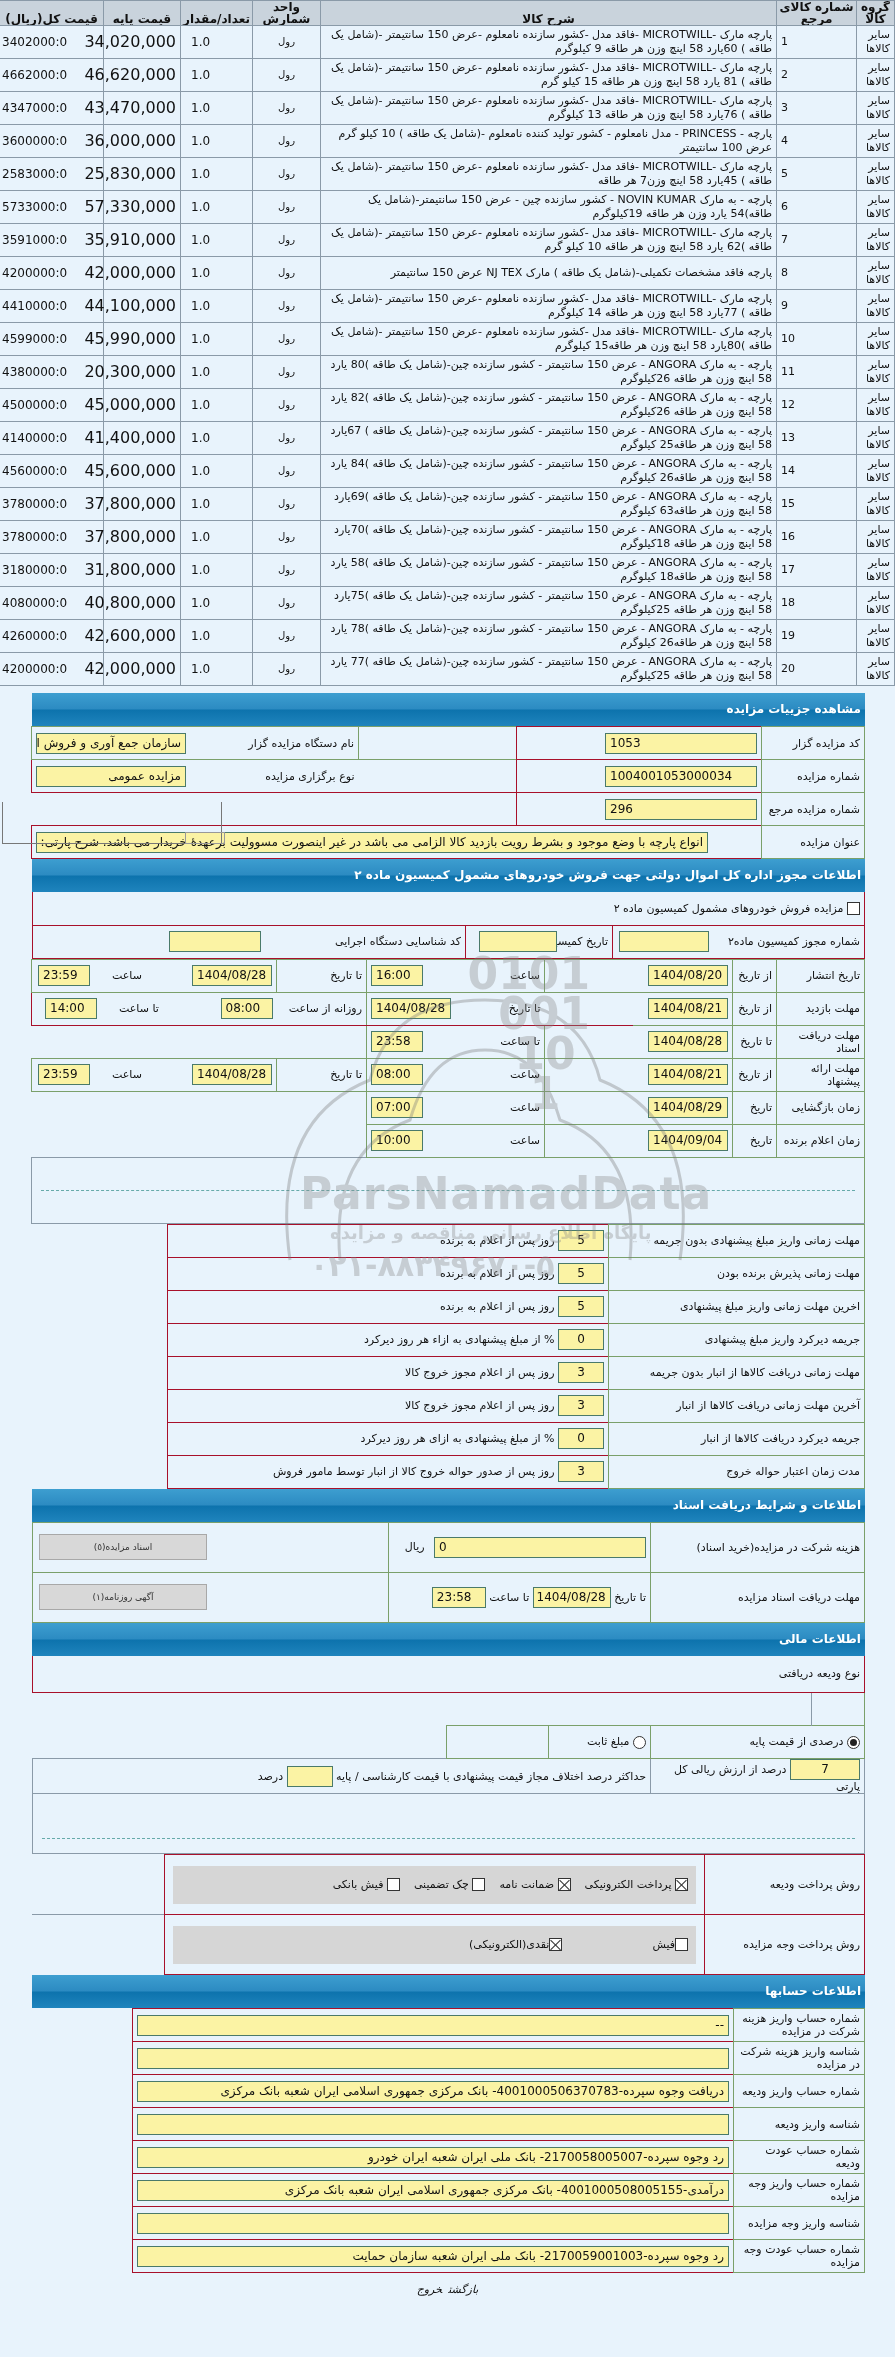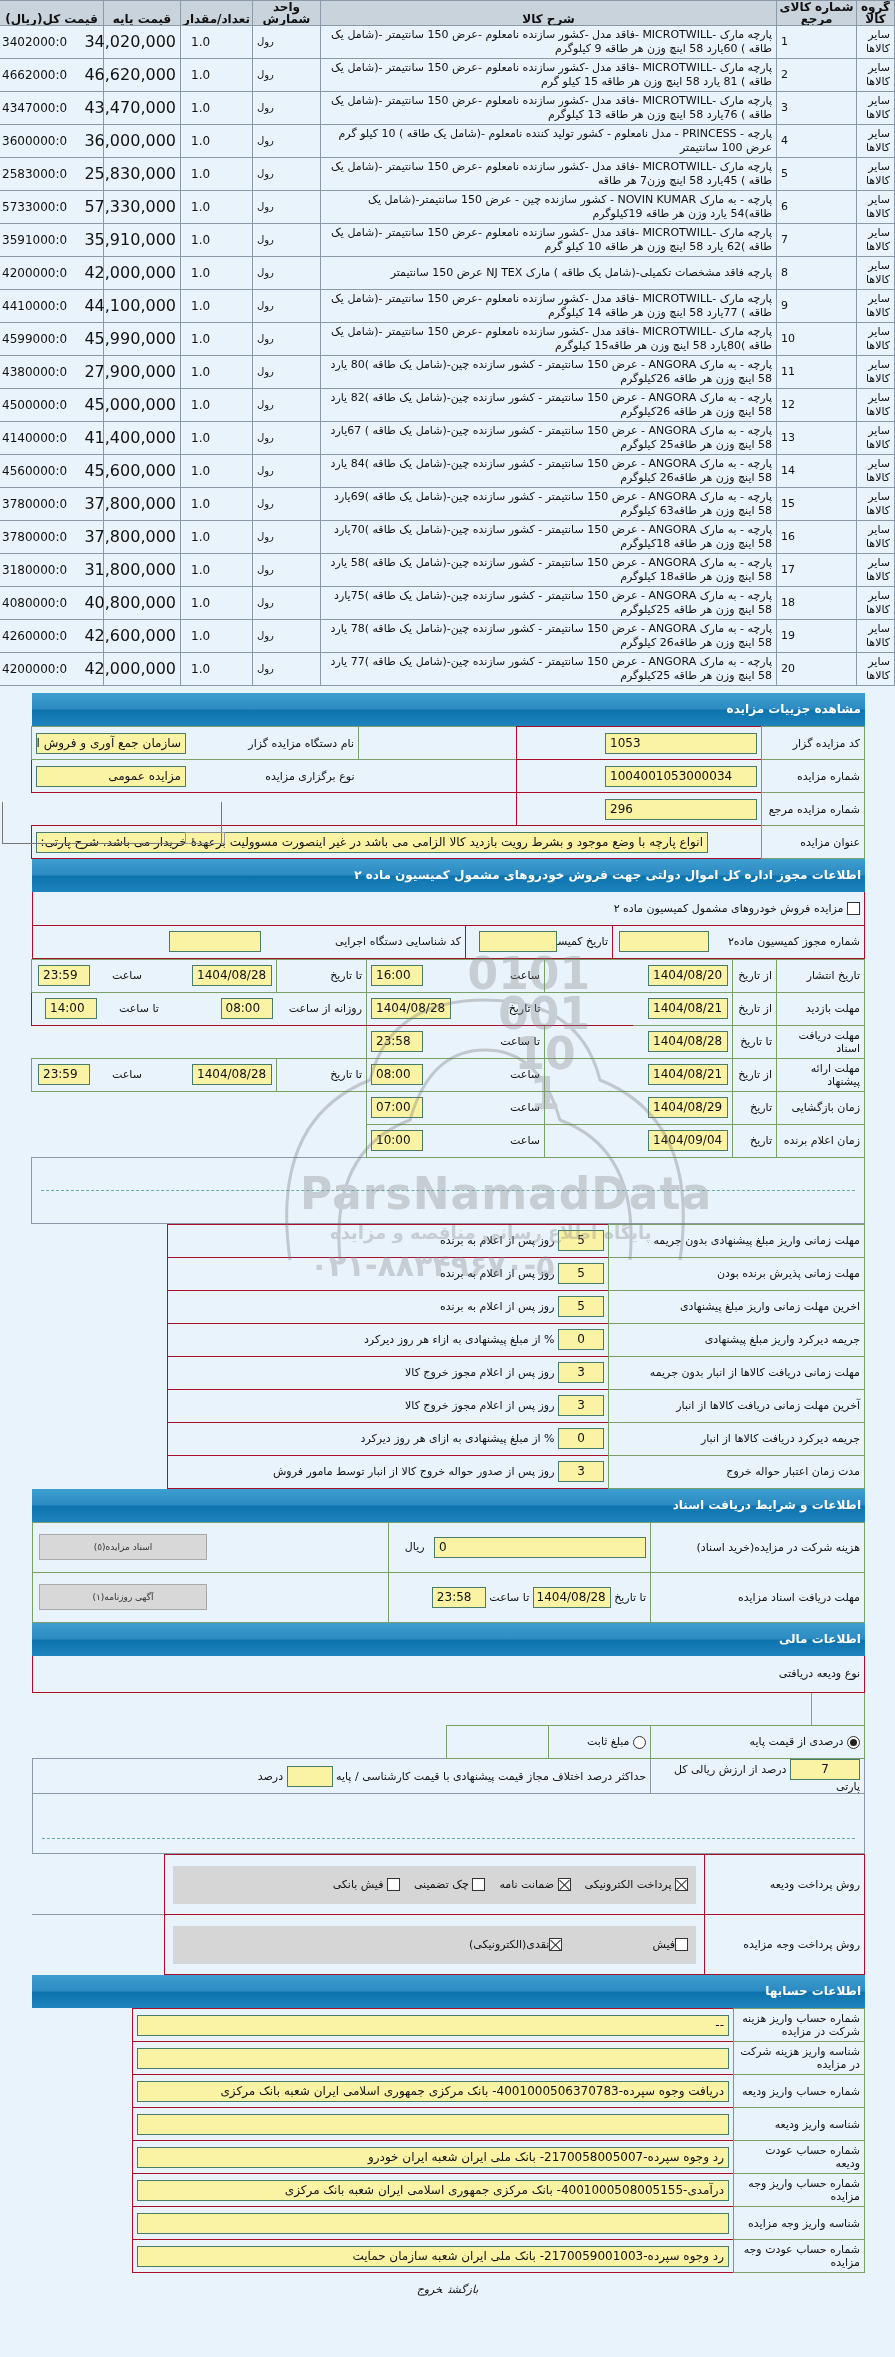--- a/index.html
+++ b/index.html
@@ -7,21 +7,21 @@
   body { font-family: "DejaVu Sans", sans-serif; font-size: 11px; color: #111; direction: rtl; position: relative; overflow-x: hidden; }
 
   
   .items { width: 895px; border-collapse: collapse; table-layout: fixed; background: #e8f3fc; }
   .items th, .items td { border: 1px solid #8a9aa8; }
   .items th { background: #c9d3dc; font-weight: bold; font-size: 12px; height: 20px; line-height: 12px; vertical-align: bottom; text-align: center; overflow: hidden; }
   .items td { height: 33px; padding: 2px 4px; vertical-align: middle; font-size: 11px; line-height: 14px; }
   .items td.c-group { text-align: right; }
   .items td.c-ref { text-align: left; }
   .items td.c-desc { text-align: right; }
-  .items td.c-unit { text-align: left; font-size: 10px; }
+  .items td.c-unit { text-align: center; font-size: 10px; }
   .items td.c-qty { text-align: left; padding-left: 10px; font-size: 12px; }
   .items td.c-base { text-align: left; font-size: 16px; }
   .items td.c-total { text-align: left; font-size: 12px; padding-left: 2px; }
 
   
   .wrap { width: 895px; position: relative; }
   .section-bar { margin: 0 30px 0 32px; height: 33px; background: linear-gradient(#3d9ed0 0%, #2c8bc2 48%, #0d73ad 52%, #1f84bd 100%); color: #fff; font-weight: bold; font-size: 12px; line-height: 33px; padding-right: 4px; text-align: right; }
   .panel { margin: 0 30px 0 32px; background: #e8f3fc; }
   table.form { width: 100%; border-collapse: collapse; table-layout: fixed; }
   table.form td { height: 33px; vertical-align: middle; padding: 0 4px; font-size: 11px; text-align: right; }
@@ -168,21 +168,21 @@
           <td class="c-qty">1.0</td>
           <td class="c-base">45,990,000</td>
           <td class="c-total">4599000:0</td>
         </tr>
         <tr>
           <td class="c-group">سایر کالاها</td>
           <td class="c-ref">11</td>
           <td class="c-desc">پارچه - به مارک ANGORA - عرض 150 سانتیمتر - کشور سازنده چین-(شامل یک طاقه )80 یارد 58 اینچ وزن هر طاقه 26کیلوگرم</td>
           <td class="c-unit">رول</td>
           <td class="c-qty">1.0</td>
-          <td class="c-base">27,900,000</td>
+          <td class="c-base">20,300,000</td>
           <td class="c-total">4380000:0</td>
         </tr>
         <tr>
           <td class="c-group">سایر کالاها</td>
           <td class="c-ref">12</td>
           <td class="c-desc">پارچه - به مارک ANGORA - عرض 150 سانتیمتر - کشور سازنده چین-(شامل یک طاقه )82 یارد 58 اینچ وزن هر طاقه 26کیلوگرم</td>
           <td class="c-unit">رول</td>
           <td class="c-qty">1.0</td>
           <td class="c-base">45,000,000</td>
           <td class="c-total">4500000:0</td>

